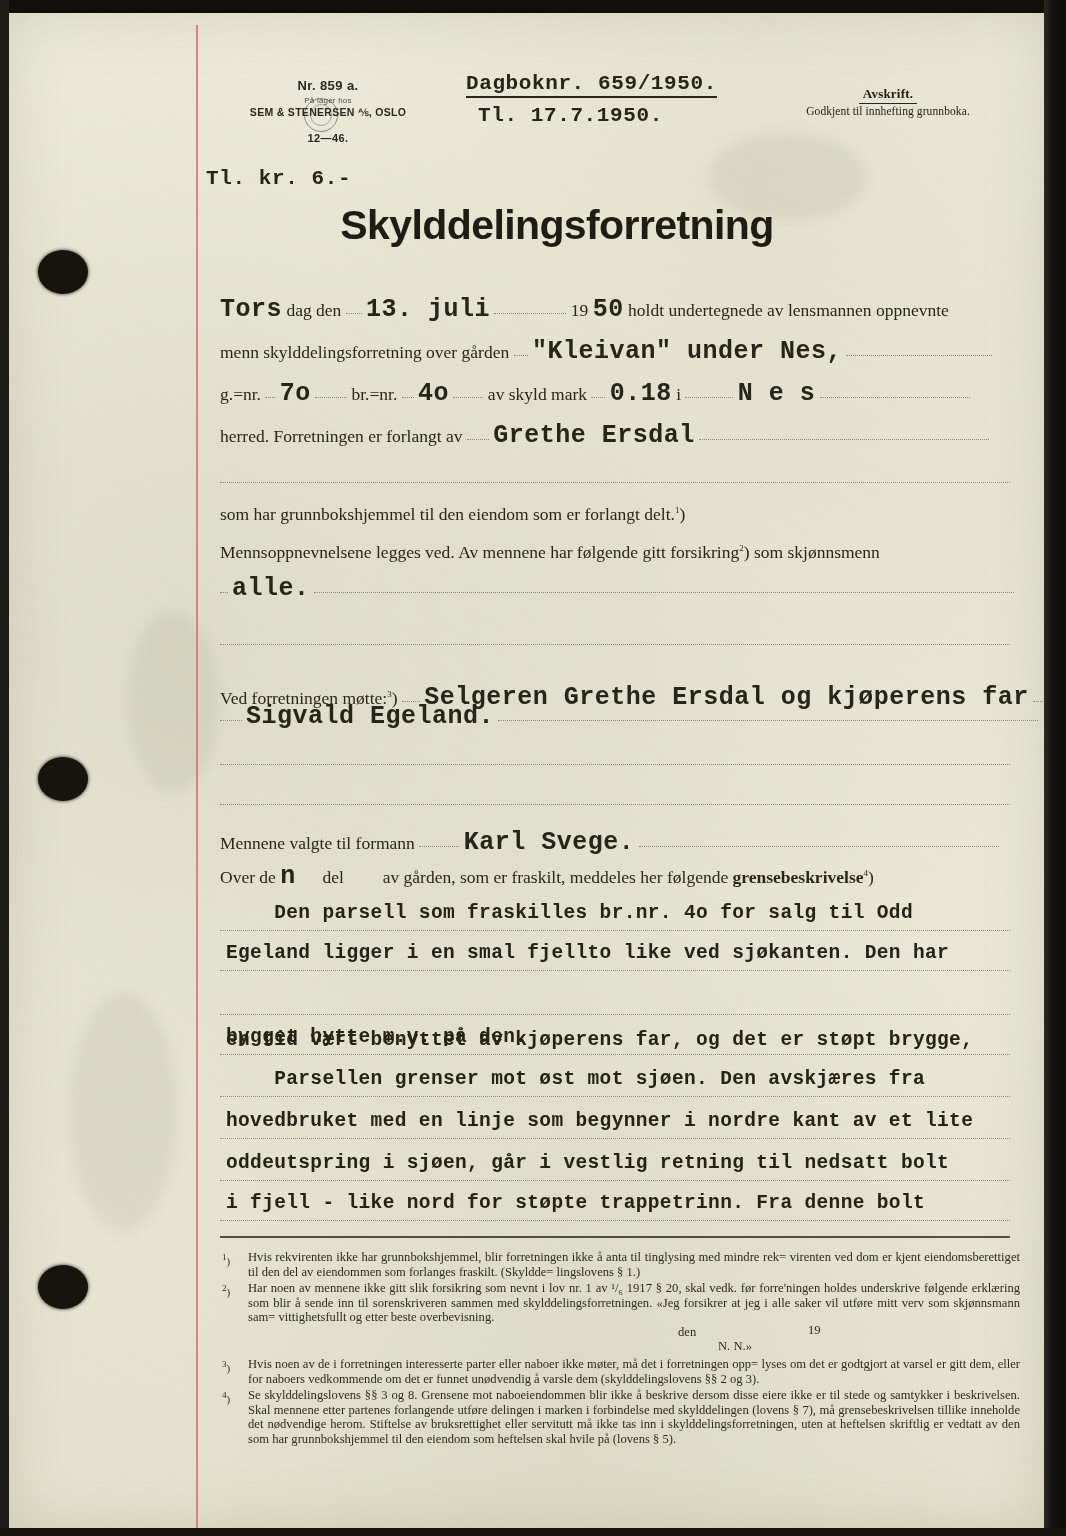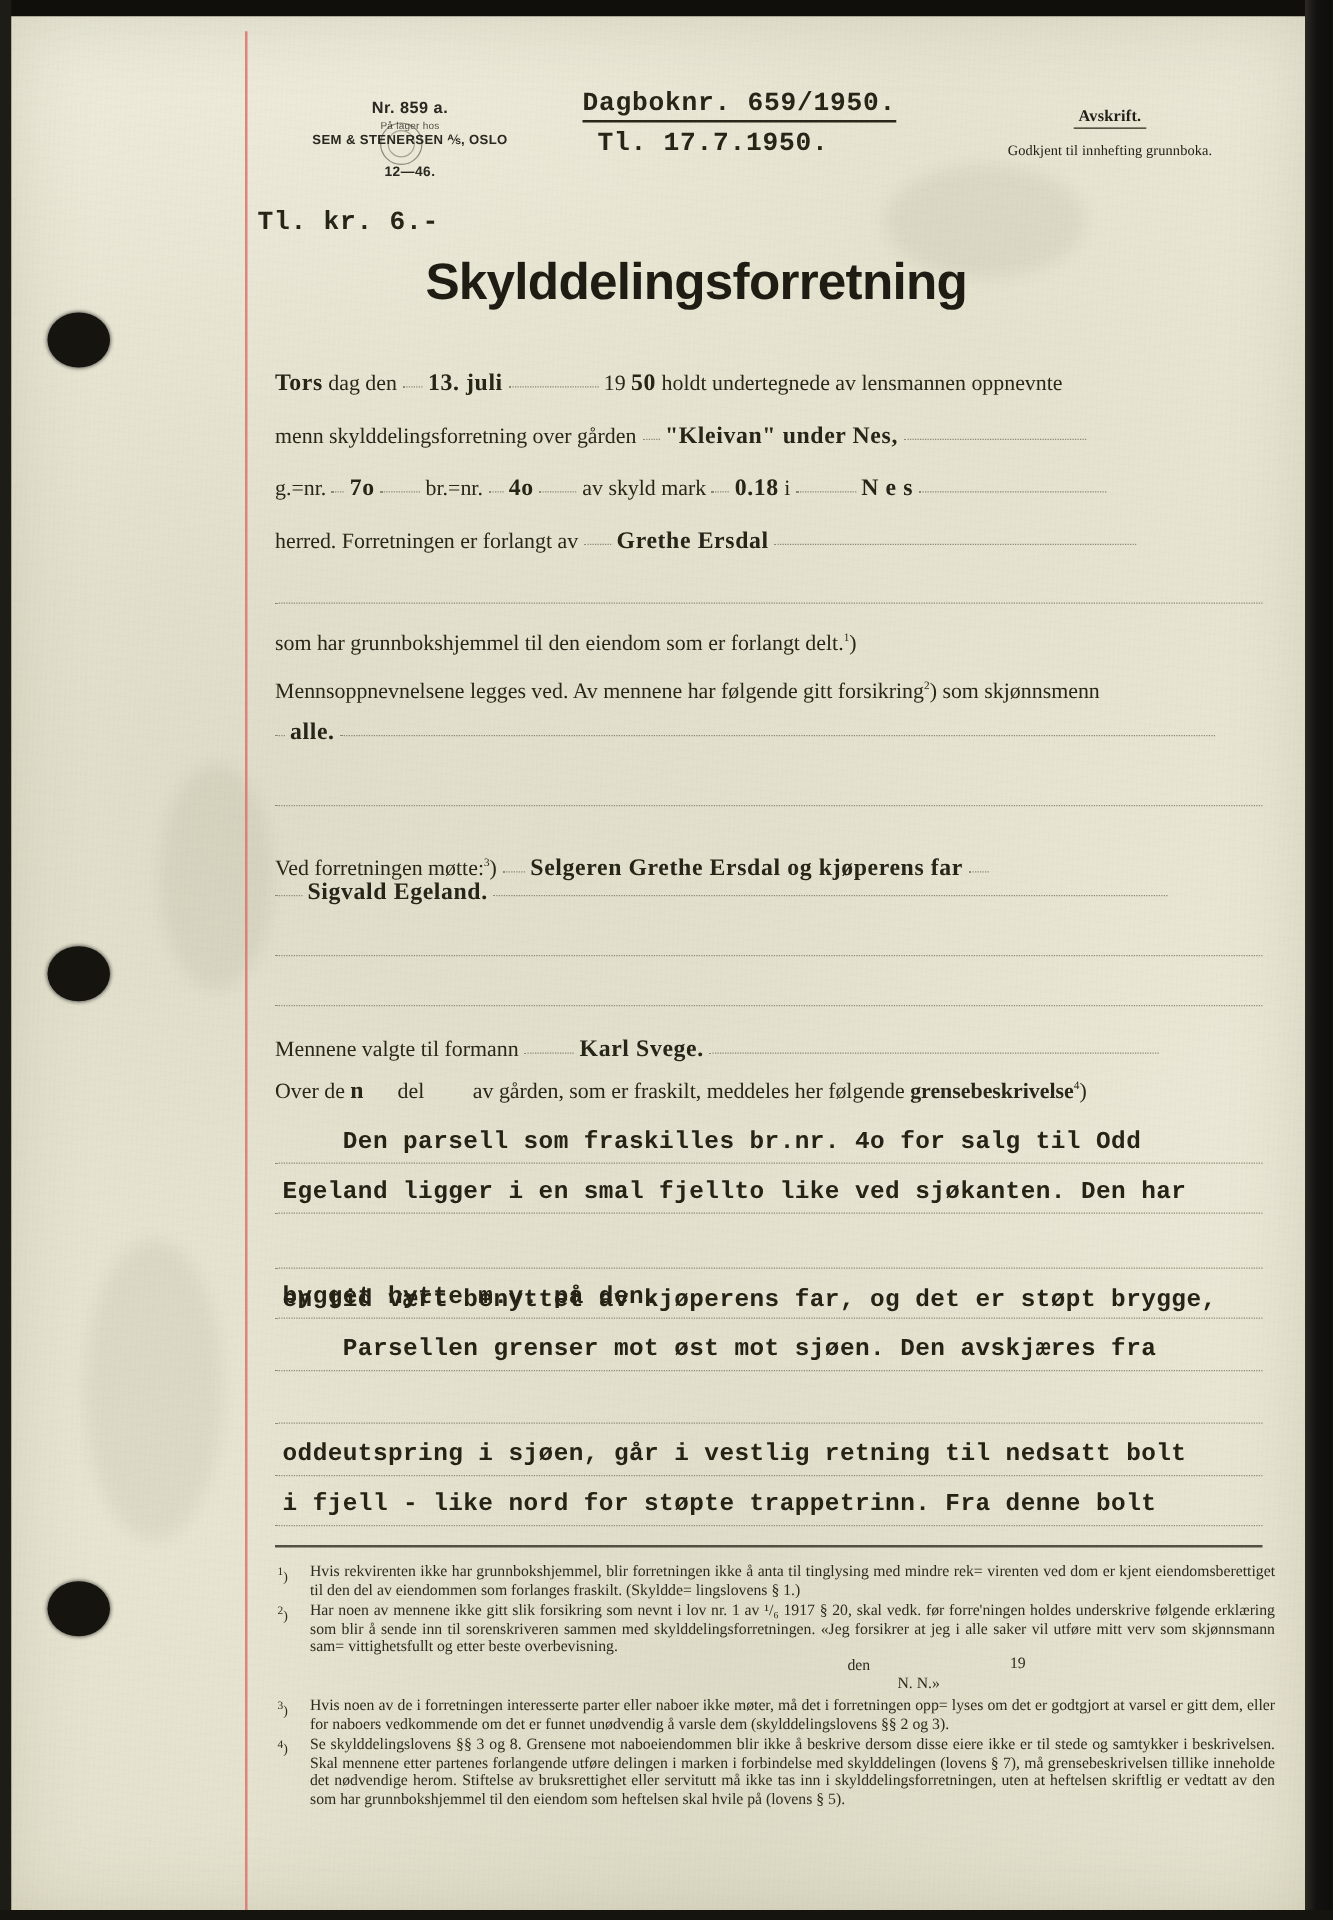--- a/index.html
+++ b/index.html
@@ -192,21 +192,21 @@
   #avskrift-title {
     font-size: 13px;
     font-weight: bold;
     display: inline-block;
     border-bottom: 1.6px solid #2a2619;
     padding: 0 4px 1px 4px;
     letter-spacing: .2px;
   }
   #avskrift-sub {
     font-size: 11.5px;
-    margin-top: 12px;
+    margin-top: 1px;
     letter-spacing: .1px;
   }
 
   #fee {
     position: absolute;
     left: 198px;
     top: 155px;
     font-size: 21px;
   }
 
@@ -241,23 +241,23 @@
   }
 
   .dots {
     display: inline-block;
     border-bottom: 1.5px dotted #8c8872;
     vertical-align: 2px;
     height: 14px;
   }
 
   .fill {
-    font-family: Liberation Serif, serif;
-    font-weight: bold;
-    font-size: 19px;
+    font-family: Liberation Mono, monospace;
+    font-weight: bold;
+    font-size: 25px;
     color: #272418;
     letter-spacing: .5px;
   }
 
   
   .ruleline {
     position: absolute;
     left: 212px;
     width: 790px;
     border-bottom: 1.5px dotted #8f8b74;
@@ -478,20 +478,21 @@
 
       <div class="bodyline" style="top:974px;margin-top:43px;">en tid vært benyttet av kjøperens far, og det er støpt brygge,</div>
       <div class="ruleline" style="top:1002px;"></div>
 
       <div class="bodyline" style="top:1014px;">bygget hytte m.v. på den.</div>
       <div class="ruleline" style="top:1042px;"></div>
 
       <div class="bodyline" style="top:1056px;">    Parsellen grenser mot øst mot sjøen. Den avskjæres fra</div>
       <div class="ruleline" style="top:1084px;"></div>
 
+      <div class="bodyline" style="top:1098px;">hovedbruket med en linje som begynner i nordre kant av et lite</div>
       <div class="ruleline" style="top:1126px;"></div>
 
       <div class="bodyline" style="top:1140px;">oddeutspring i sjøen, går i vestlig retning til nedsatt bolt</div>
       <div class="ruleline" style="top:1168px;"></div>
 
       <div class="bodyline" style="top:1180px;">i fjell - like nord for støpte trappetrinn. Fra denne bolt</div>
       <div class="ruleline" style="top:1208px;"></div>
 
       <div id="footnote-sep"></div>
 

